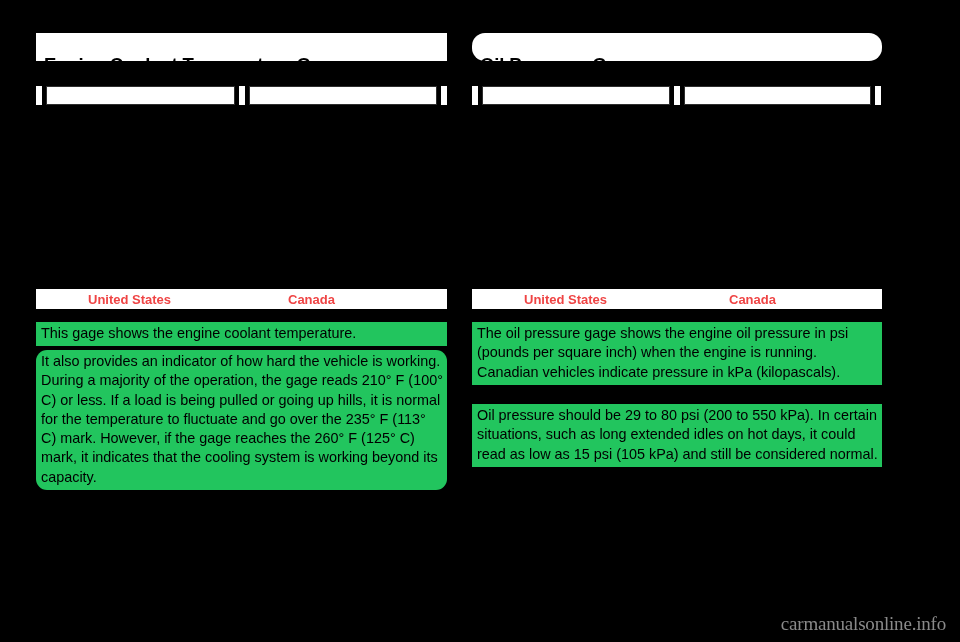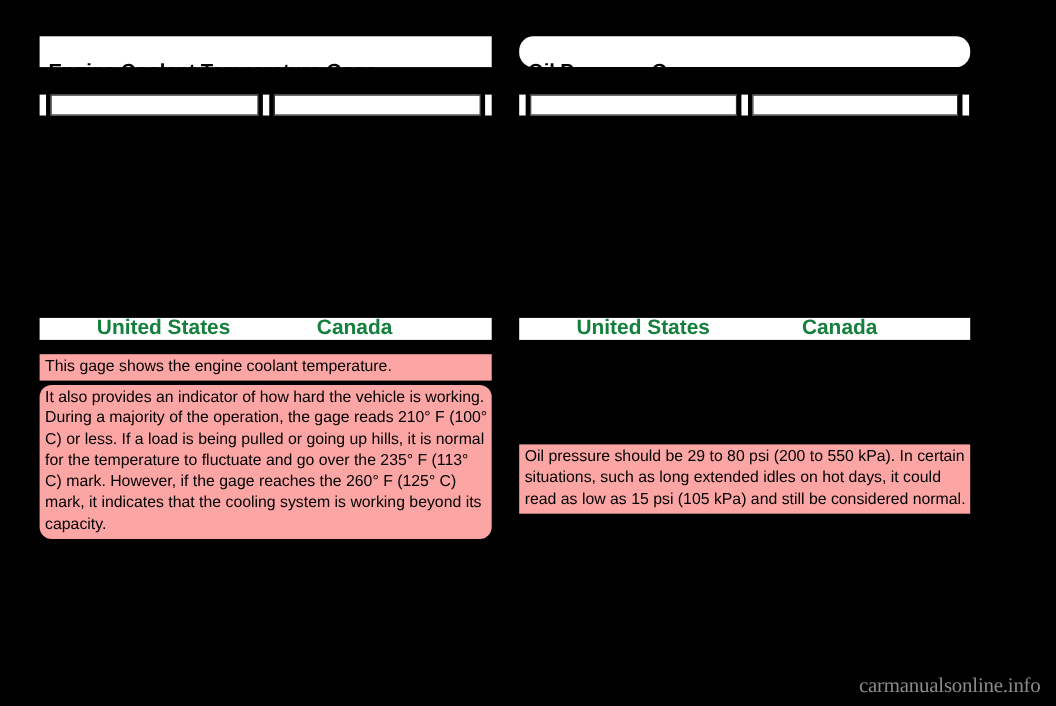--- a/index.html
+++ b/index.html
@@ -51,41 +51,41 @@
     background:#fff;
     border:1px solid #2e2e2e;
     flex:1 1 auto;
   }
 
   
   .caption-bar{
     position:absolute;
     background:#fff;
     height:20px;
-    color:#15803d;
-    font-size:19px;
+    color:#ef4444;
+    font-size:13px;
     font-weight:bold;
   }
   .cap-left { left:36px;  top:289px; width:411px; }
   .cap-right{ left:472px; top:289px; width:410px; }
   .caption-bar .cap-item{
     position:absolute;
     top:50%;
     transform:translateY(-50%);
     white-space:nowrap;
   }
   .cap-left  .cap-us { left:52px; }
   .cap-left  .cap-ca { left:252px; }
   .cap-right .cap-us { left:52px; }
   .cap-right .cap-ca { left:257px; }
 
   
   .text-block{
     position:absolute;
-    background:#fca5a5;
+    background:#22c55e;
     color:#000;
     font-size:14.4px;
     line-height:19.3px;
     padding:2px 4px 3px 5px;
   }
   .text-block p{ white-space:pre-line; }
 
   .tb1-left{ left:36px; top:322px; width:411px; }
   .tb2-left{ left:36px; top:350px; width:411px;border-radius:11px; }
 
@@ -151,20 +151,23 @@
     <span class="gage-panel"></span>
     <span class="gage-gap"></span>
     <span class="gage-tick"></span>
   </div>
 
   <div class="caption-bar cap-right">
     <span class="cap-item cap-us">United States</span>
     <span class="cap-item cap-ca">Canada</span>
   </div>
 
+  <div class="text-block tb1-right">
+    <p>The oil pressure gage shows the engine oil pressure in psi (pounds per square inch) when the engine is running. Canadian vehicles indicate pressure in kPa (kilopascals).</p>
+  </div>
 
   <div class="text-block tb2-right">
     <p>Oil pressure should be 29 to 80 psi (200 to 550 kPa). In certain situations, such as long extended idles on hot days, it could read as low as 15 psi (105 kPa) and still be considered normal.</p>
   </div>
 
   <div class="watermark">carmanualsonline.info</div>
 
 </div>
 
 </body></html>

